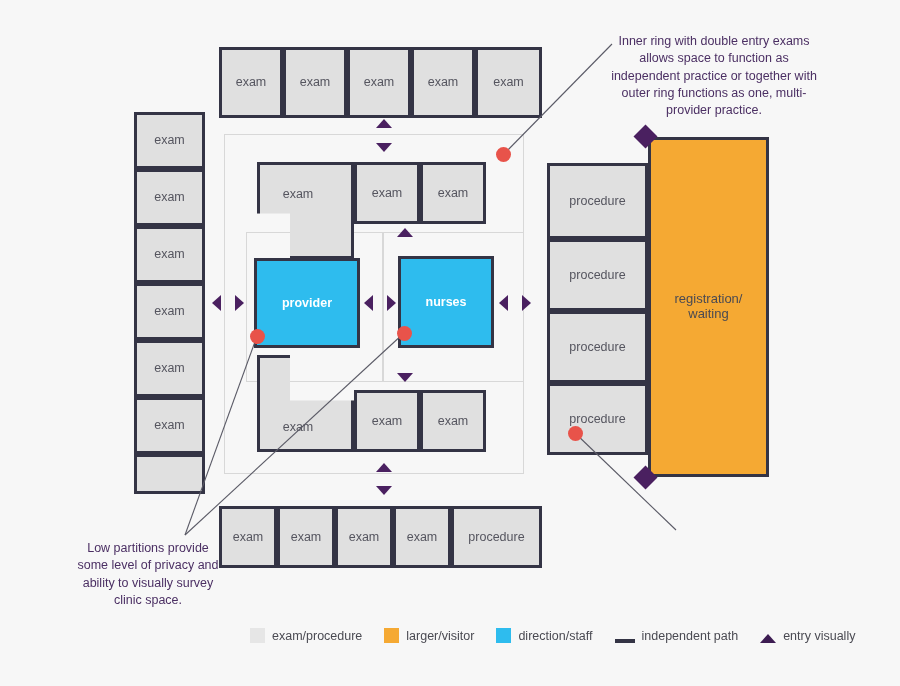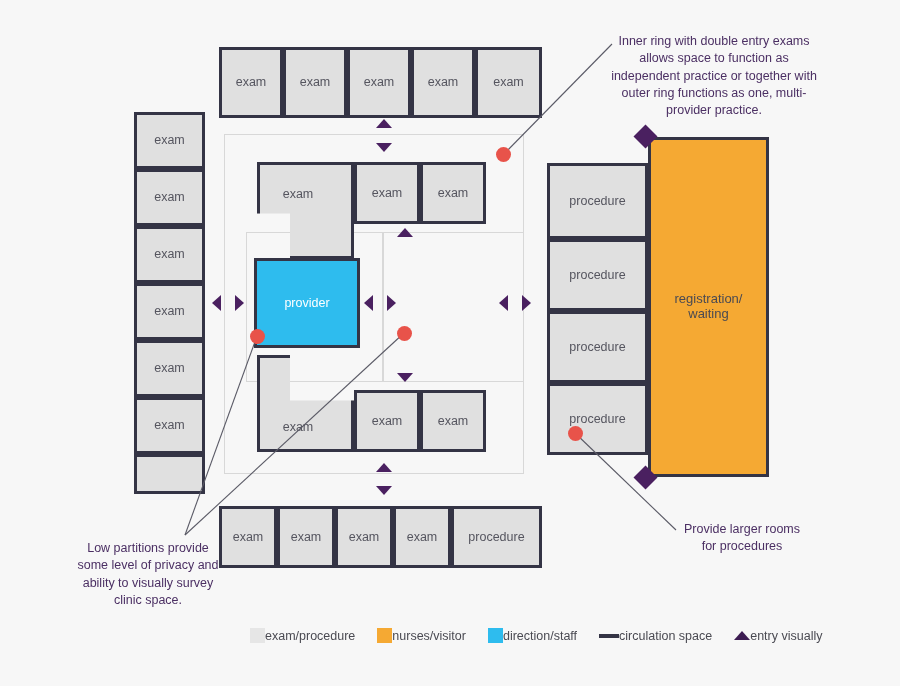--- a/index.html
+++ b/index.html
@@ -17,21 +17,21 @@
     position:absolute;
     background:#e0e0e0;
     border:3px solid #343445;
     box-sizing:border-box;
     display:flex;align-items:center;justify-content:center;
     color:#55555f;
     font-size:12.5px;
     text-align:center;
     line-height:1.15;
   }
-  .room.blue{background:#2ebcee;color:#ffffff;border-color:#343445;}
+  .room.blue{background:#2ebcee;color:#ffffff;border-color:#343445;font-weight:bold;}
   .room.orange{background:#f5a933;color:#4a4a52;font-size:13px;}
   .room.nolabel{}
 
   
   .lshape-top{
     clip-path:polygon(0 0,100% 0,100% 100%,34% 100%,34% 53%,0 53%);
   }
   .lshape-bot{
     clip-path:polygon(0 0,34% 0,34% 47%,100% 47%,100% 100%,0 100%);
   }
@@ -85,21 +85,21 @@
     text-align:center;
   }
   svg.leaders{position:absolute;left:0;top:0;width:900px;height:686px;pointer-events:none;}
 
   
   #legend{
     position:absolute;left:250px;top:628px;
     display:flex;align-items:center;gap:22px;
     font-size:12.5px;color:#4a4a52;
   }
-  .lg-item{display:flex;align-items:center;}
+  .lg-item{display:flex;align-items:flex-end;gap:7px;}
   .sw{width:15px;height:15px;display:inline-block;}
   .sw.gray{background:#e6e6e6;}
   .sw.orange{background:#f5a933;}
   .sw.blue{background:#2ebcee;}
   .sw.line{width:20px;height:4px;background:#343445;}
   .sw.tri{
     width:0;height:0;background:none;
     border-left:8px solid transparent;border-right:8px solid transparent;
     border-bottom:9px solid #3d1c52;
   }
@@ -200,20 +200,23 @@
   <div class="room" style="left:354px;top:390px;width:66px;height:62px;">
     <span>exam</span>
     </div>
   <div class="room" style="left:420px;top:390px;width:66px;height:62px;">
     <span>exam</span>
     </div>
 
   <div class="room blue" style="left:254px;top:258px;width:106px;height:90px;">
     <span>provider</span>
     </div>
+  <div class="room blue" style="left:398px;top:256px;width:96px;height:92px;">
+    <span>nurses</span>
+    </div>
 
   <div class="arrow up" style="left:376px;top:119px;"></div>
   <div class="arrow down" style="left:376px;top:143px;"></div>
   <div class="arrow up" style="left:397px;top:228px;"></div>
   <div class="arrow down" style="left:397px;top:373px;"></div>
   <div class="arrow up" style="left:376px;top:463px;"></div>
   <div class="arrow down" style="left:376px;top:486px;"></div>
 
   <div class="arrow left" style="left:212px;top:295px;"></div>
   <div class="arrow right" style="left:235px;top:295px;"></div>
@@ -232,38 +235,37 @@
     <line x1="575" y1="433" x2="676" y2="530" stroke="#5a5a66" stroke-width="1.1"></line>
   </svg>
 
   <div class="dot" style="left:496px;top:147px;"></div>
   <div class="dot" style="left:250px;top:329px;"></div>
   <div class="dot" style="left:397px;top:326px;"></div>
   <div class="dot" style="left:568px;top:426px;"></div>
 
   <div class="callout" style="left:73px;top:540px;width:150px;">Low partitions provide some level of privacy and ability to visually survey clinic space.</div>
   <div class="callout" style="left:608px;top:33px;width:212px;">Inner ring with double entry exams allows space to function as independent practice or together with outer ring functions as one, multi-provider practice.</div>
-  <div class="callout" style="left:681px;top:521px;width:122px;">Provide larger rooms for procedures</div>
 
   <div id="legend">
     <div class="lg-item">
       <span class="sw gray"></span>
       <span>exam/procedure</span>
     </div>
     <div class="lg-item">
       <span class="sw orange"></span>
-      <span>nurses/visitor</span>
+      <span>larger/visitor</span>
     </div>
     <div class="lg-item">
       <span class="sw blue"></span>
       <span>direction/staff</span>
     </div>
     <div class="lg-item">
       <span class="sw line"></span>
-      <span>circulation space</span>
+      <span>independent path</span>
     </div>
     <div class="lg-item">
       <span class="sw tri"></span>
       <span>entry visually</span>
     </div>
   </div>
 
 </div>
 
 </body></html>

